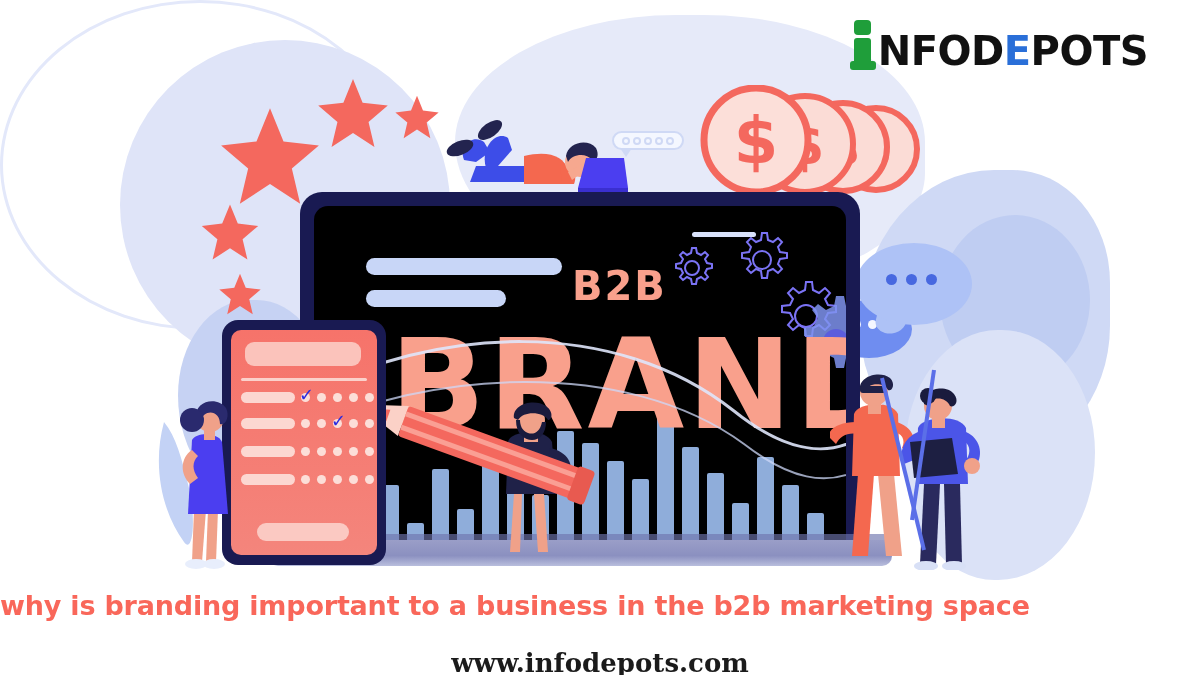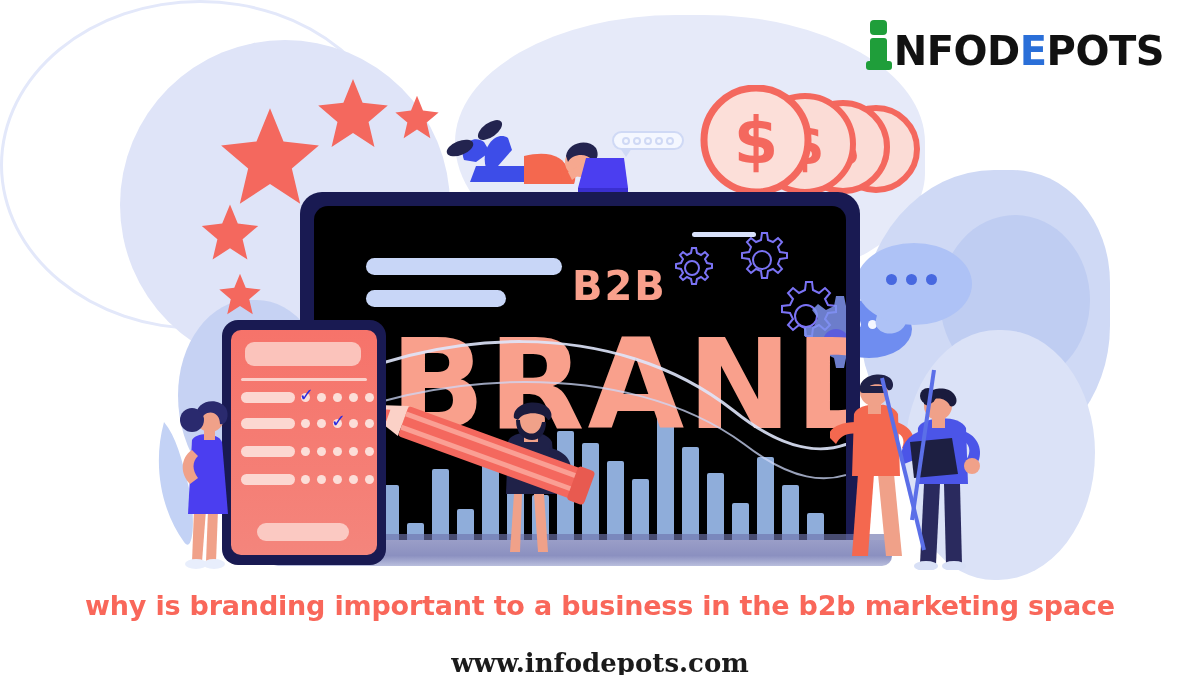--- a/index.html
+++ b/index.html
@@ -230,21 +230,21 @@
   #rating-bubble-tail {
     position: absolute; left: 620px; top: 148px;
     width: 0; height: 0;
     border-left: 6px solid transparent;
     border-right: 6px solid transparent;
     border-top: 9px solid #cfd9f5;
   }
 
   
   #logo {
-    position: absolute; right: 36px; top: 16px;
+    position: absolute; right: 52px; top: 16px;
     display: flex; align-items: flex-end; height: 54px; text-align: right;
   }
   #logo-i {
     position: relative; width: 26px; height: 50px; margin-right: 2px;
   }
   #logo-i-dot {
     position: absolute; left: 4px; top: 0; width: 17px; height: 15px;
     background: #1f9e3a; border-radius: 4px;
   }
   #logo-i-stem {
@@ -258,21 +258,20 @@
   #logo-word {
     font-family: "DejaVu Sans", sans-serif;
     font-size: 40px; font-weight: 800; letter-spacing: -0.5px;
     color: #111111; line-height: 0.95;
   }
   #logo-word .accent { color: #2a6fd8; }
 
   
   #headline {
     position: absolute; left: 0; right: 0; top: 590px;
-    text-align: center;
     font-family: "DejaVu Sans", sans-serif;
     font-size: 27px; font-weight: 800;
     color: #f9675a;
     letter-spacing: -0.2px;
   }
   #site-url {
     position: absolute; left: 0; right: 0; top: 648px;
     text-align: center;
     font-family: "DejaVu Serif", serif;
     font-size: 26px; font-weight: 700;

